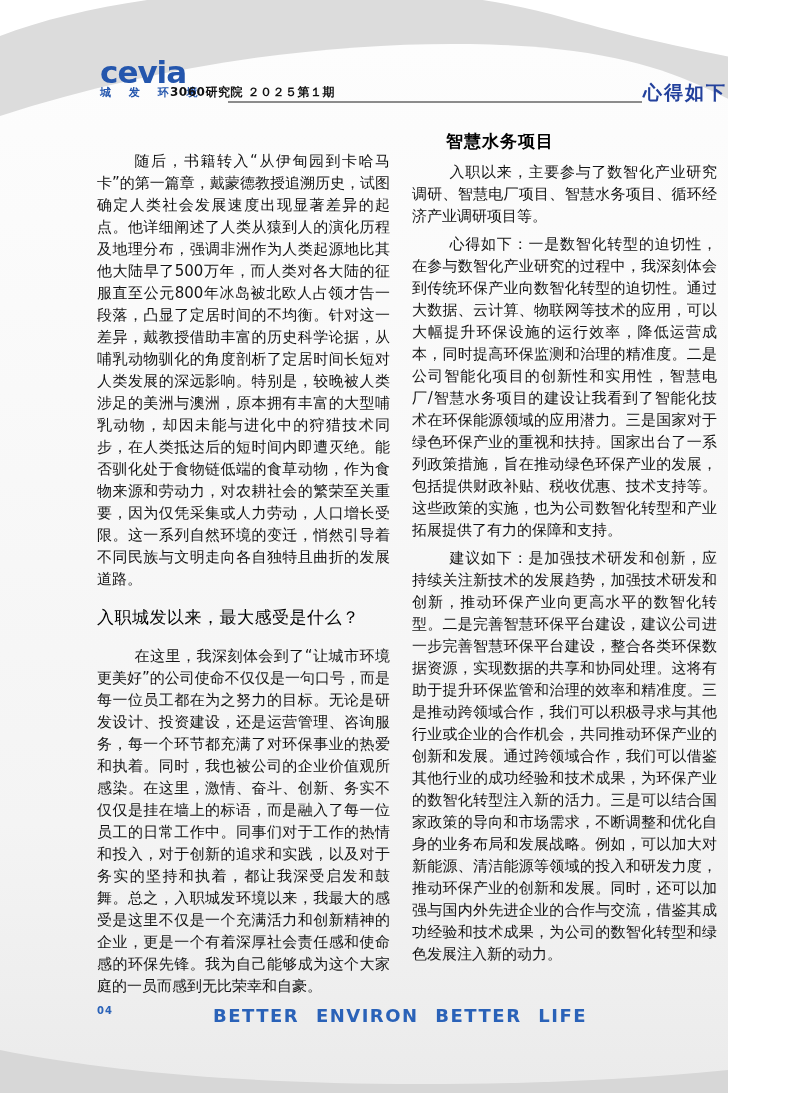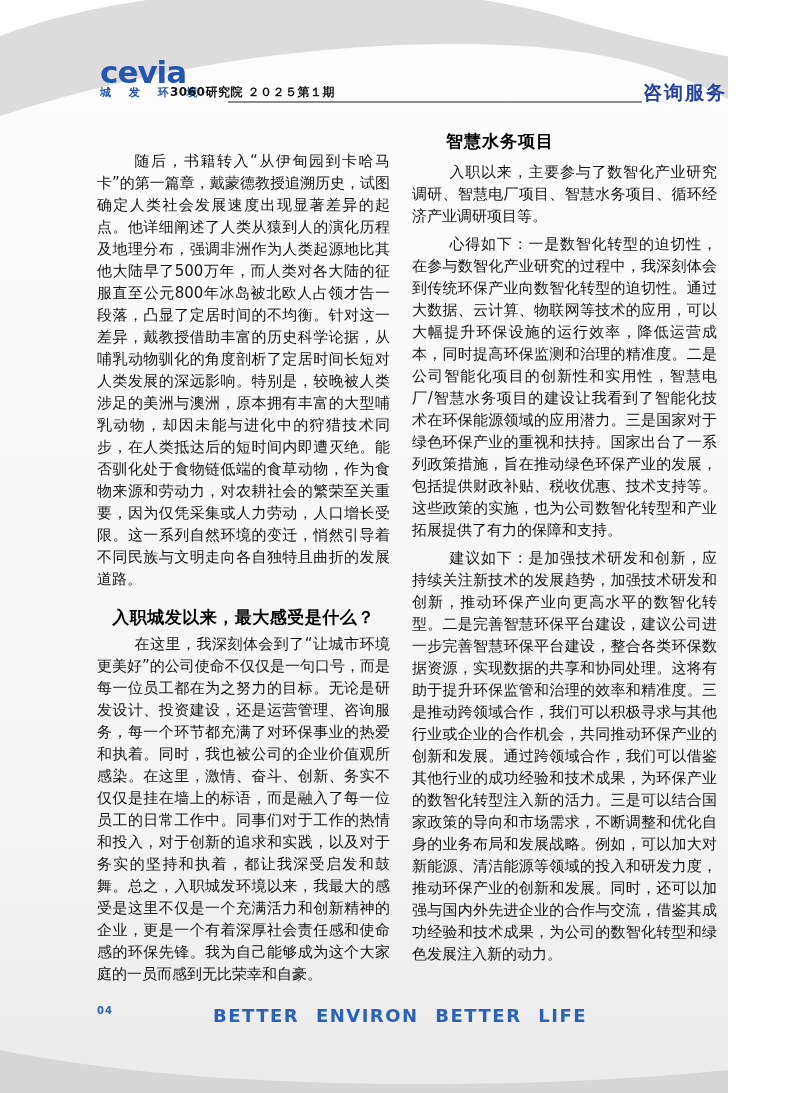--- a/index.html
+++ b/index.html
@@ -24,21 +24,21 @@
 
   .journal-title{position:absolute;left:170px;top:84px;font-size:12px;font-weight:bold;color:#111;letter-spacing:0.5px;white-space:nowrap;}
   .header-rule{position:absolute;left:228px;top:101px;width:414px;height:2px;background:var(--rule-gray);}
   .section-title{position:absolute;left:643px;top:80px;font-size:19px;font-weight:bold;color:var(--heading-blue);letter-spacing:2px;white-space:nowrap;}
 
   .columns{position:absolute;left:97px;top:128px;width:620px;display:flex;gap:22px;}
   .col-left{width:293px;padding-top:22px;}
   .col-right{width:305px;}
   .body-p{font-size:15px;line-height:22px;color:var(--text-black);text-align:justify;text-indent:2.5em;margin:0 0 6px 0;
           font-family:"DejaVu Sans",sans-serif;}
-  .left-heading{font-size:17px;font-weight:bold;color:#000;text-align:center;margin:16px 0 4px 0;letter-spacing:0.5px;}
+  .left-heading{font-size:17px;font-weight:normal;color:#000;text-align:left;margin:16px 0 16px 0;letter-spacing:0.5px;}
   .right-heading{font-size:17px;font-weight:bold;color:#000;margin:2px 0 8px 34px;letter-spacing:1px;}
 
   .page-number{position:absolute;left:97px;top:1005px;font-size:10px;font-weight:bold;color:var(--footer-blue);letter-spacing:1px;}
   .slogan{position:absolute;left:0;top:1005px;width:800px;text-align:center;font-size:18px;font-weight:bold;
           color:var(--footer-blue);letter-spacing:1.5px;word-spacing:9px;}
 </style>
 </head>
 <body>
 
 <div class="canvas">
@@ -57,21 +57,21 @@
     <path fill="url(#pg)" d="M0,116 C160,64 330,42 470,44 C590,46 655,64 710,90 C755,112 783,126 800,144 L800,1062 C680,1077 560,1084 420,1084 C250,1084 110,1072 0,1050 Z"></path>
   </svg>
 
   <div class="logo">
     <div class="logo-word">cevia</div>
     <div class="logo-sub">城 发 环 境</div>
   </div>
 
   <div class="journal-title">3060研究院 ２０２５第１期</div>
   <div class="header-rule"></div>
-  <div class="section-title">咨询服务</div>
+  <div class="section-title">心得如下</div>
 
   <div class="columns">
     <div class="col-left">
       <p class="body-p">随后，书籍转入“从伊甸园到卡哈马卡”的第一篇章，戴蒙德教授追溯历史，试图确定人类社会发展速度出现显著差异的起点。他详细阐述了人类从猿到人的演化历程及地理分布，强调非洲作为人类起源地比其他大陆早了500万年，而人类对各大陆的征服直至公元800年冰岛被北欧人占领才告一段落，凸显了定居时间的不均衡。针对这一差异，戴教授借助丰富的历史科学论据，从哺乳动物驯化的角度剖析了定居时间长短对人类发展的深远影响。特别是，较晚被人类涉足的美洲与澳洲，原本拥有丰富的大型哺乳动物，却因未能与进化中的狩猎技术同步，在人类抵达后的短时间内即遭灭绝。能否驯化处于食物链低端的食草动物，作为食物来源和劳动力，对农耕社会的繁荣至关重要，因为仅凭采集或人力劳动，人口增长受限。这一系列自然环境的变迁，悄然引导着不同民族与文明走向各自独特且曲折的发展道路。</p>
       <h2 class="left-heading">入职城发以来，最大感受是什么？</h2>
       <p class="body-p">在这里，我深刻体会到了“让城市环境更美好”的公司使命不仅仅是一句口号，而是每一位员工都在为之努力的目标。无论是研发设计、投资建设，还是运营管理、咨询服务，每一个环节都充满了对环保事业的热爱和执着。同时，我也被公司的企业价值观所感染。在这里，激情、奋斗、创新、务实不仅仅是挂在墙上的标语，而是融入了每一位员工的日常工作中。同事们对于工作的热情和投入，对于创新的追求和实践，以及对于务实的坚持和执着，都让我深受启发和鼓舞。总之，入职城发环境以来，我最大的感受是这里不仅是一个充满活力和创新精神的企业，更是一个有着深厚社会责任感和使命感的环保先锋。我为自己能够成为这个大家庭的一员而感到无比荣幸和自豪。</p>
     </div>
     <div class="col-right">
       <h2 class="right-heading">智慧水务项目</h2>
       <p class="body-p">入职以来，主要参与了数智化产业研究调研、智慧电厂项目、智慧水务项目、循环经济产业调研项目等。</p>

